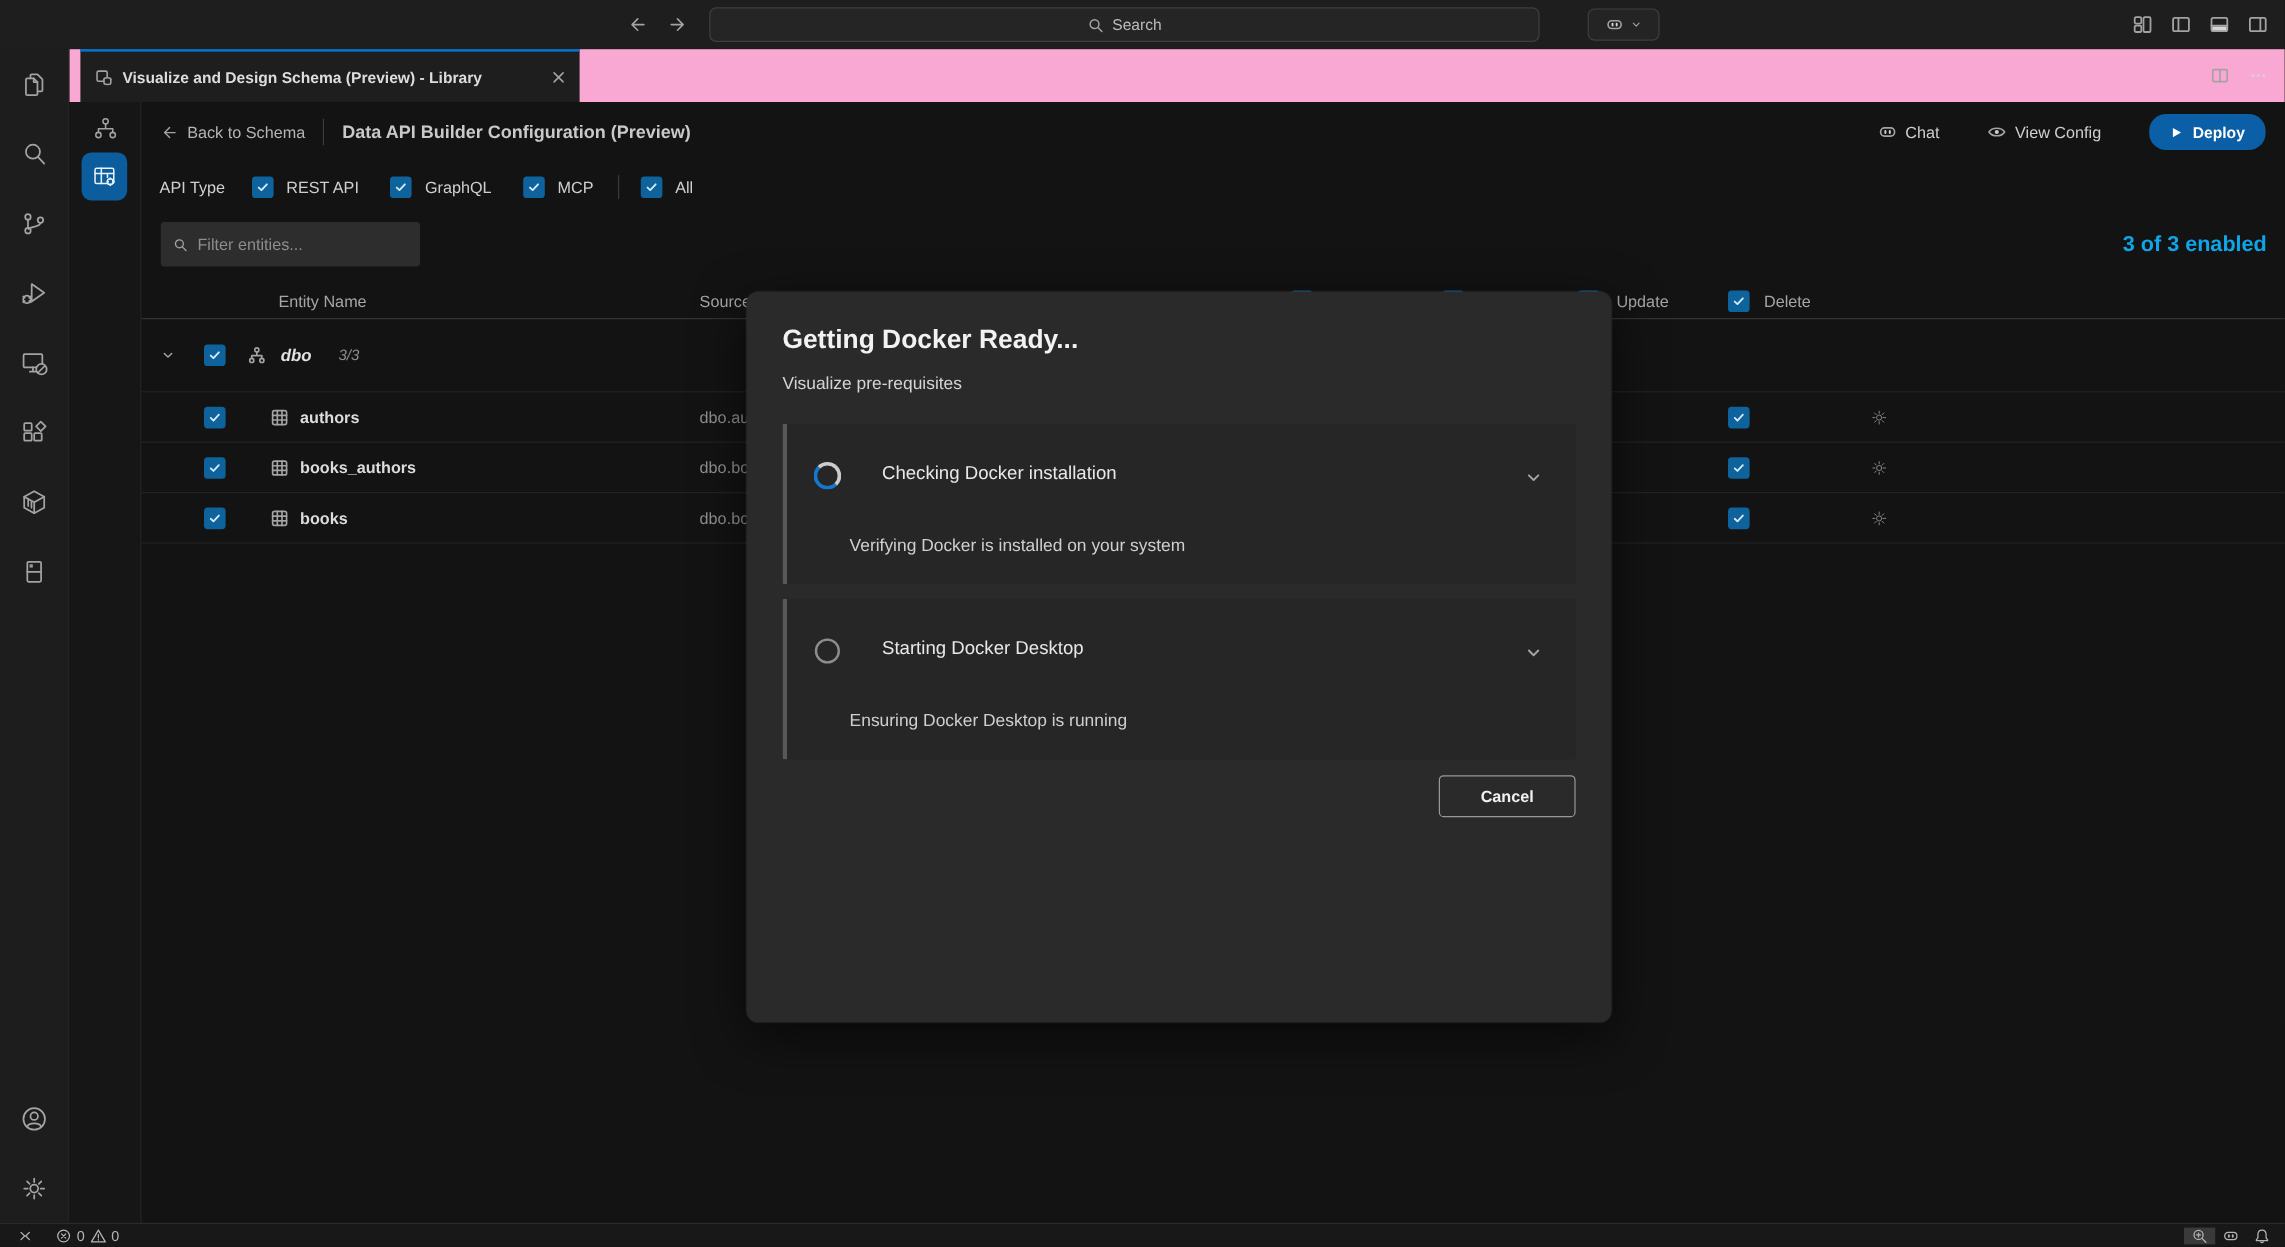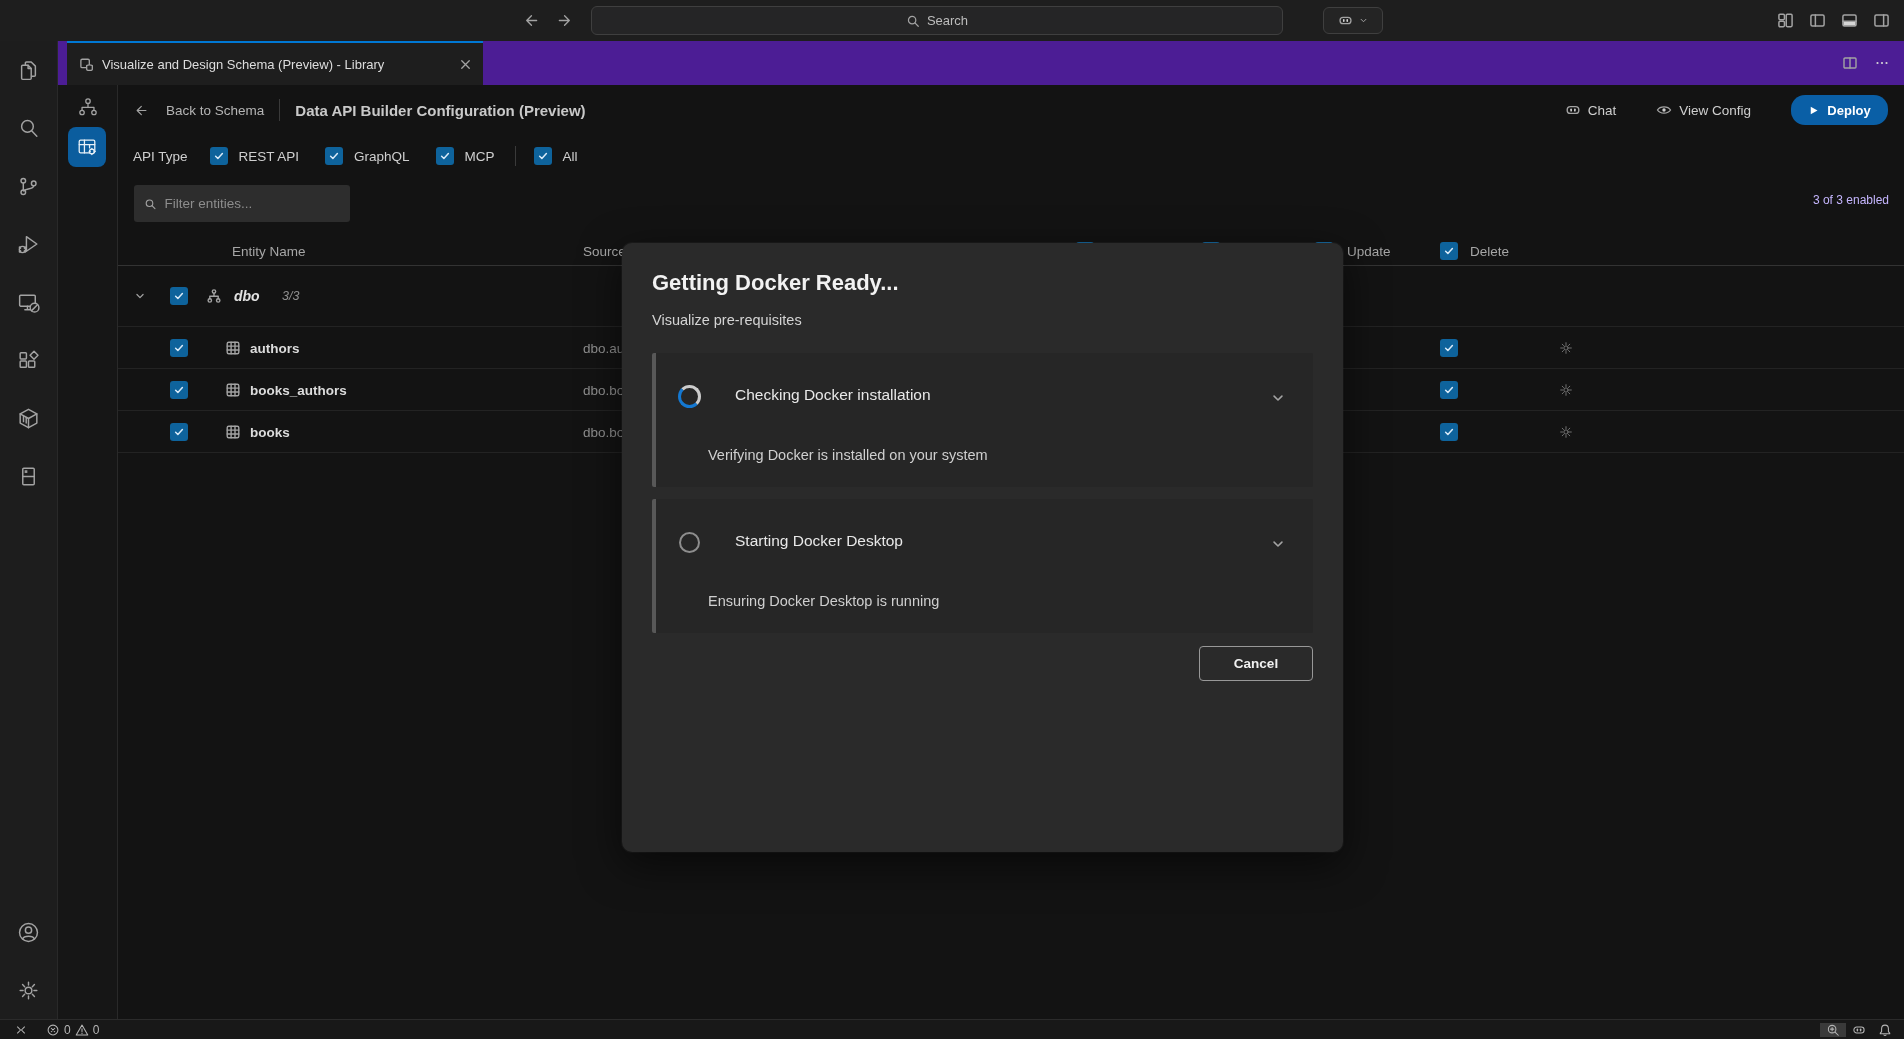--- a/index.html
+++ b/index.html
@@ -24,40 +24,40 @@
 
   
   .activitybar { position:absolute; left:0; top:41px; width:58px; height:978px; background:#1d1d1d;
     border-right:1px solid #292929; display:flex; flex-direction:column; align-items:center; }
   .ab-item { width:58px; height:58px; display:flex; align-items:center; justify-content:center; color:#999; }
   .ab-item svg { width:25px; height:25px; }
   .ab-spacer { flex:1; }
 
   
   .editor { position:absolute; left:58px; top:41px; width:1846px; height:978px; background:#131313; }
-  .tabbar { position:absolute; left:0; top:0; width:100%; height:44px; background:#4c1d95; }
+  .tabbar { position:absolute; left:0; top:0; width:100%; height:44px; background:#f9a8d4;font-weight:bold; }
   .tab { position:absolute; left:9px; top:0; width:416px; height:44px; background:#1e1e1e;
     border-top:2px solid #0078d4; display:flex; align-items:center; padding:0 10px 0 12px; gap:8px; }
   .tab-title { font-size:13px; color:#dddddd; flex:1; white-space:nowrap; overflow:hidden; }
   .tab svg { width:15px; height:15px; }
   .tab-actions { position:absolute; right:14px; top:0; height:44px; display:flex; align-items:center; gap:16px; }
   .tab-actions svg { width:16px; height:16px; }
 
   
   .webview { position:absolute; left:0; top:44px; width:100%; height:934px; }
   .minibar { position:absolute; left:0; top:0; width:60px; height:100%; background:#161616; border-right:1px solid #292929; }
   .mini-hier { position:absolute; left:19px; top:11px; width:22px; height:22px; color:#a8a8a8; }
   .mini-active { position:absolute; left:10px; top:42px; width:38px; height:40px; background:#0b5d9e; border-radius:8px;
     display:flex; align-items:center; justify-content:center; }
   .mini-active svg { width:22px; height:22px; stroke:#e8f1f8; }
   .content { position:absolute; left:60px; top:0; right:0; bottom:0; background:#131313; }
 
   
   .page-header { position:absolute; left:0; top:0; right:0; height:50px; display:flex; align-items:center; padding-left:15px; }
-  .back-link { display:flex; align-items:center; gap:18px; color:#b5b5b5; font-size:13.5px; }
+  .back-link { display:flex; align-items:center; gap:8px; color:#b5b5b5; font-size:13.5px; }
   .back-link svg { width:15px; height:15px; }
   .hdr-div { width:1px; height:22px; background:#3a3a3a; margin:0 15px; }
   .page-title { font-size:15px; font-weight:700; color:#c9c9c9; }
   .hdr-right { margin-left:auto; display:flex; align-items:center; gap:40px; padding-right:16px; }
   .hdr-action { display:flex; align-items:center; gap:7px; color:#cfcfcf; font-size:13.5px; }
   .hdr-action svg { width:16px; height:16px; }
   .deploy-btn { width:97px; height:30px; background:#0a5fa6; border-radius:14px; display:flex; align-items:center;
     justify-content:center; gap:8px; color:#ffffff; font-size:13px; font-weight:600; }
   .deploy-btn svg { width:11px; height:11px; }
 
@@ -69,21 +69,21 @@
   .checkbox svg { width:12px; height:12px; stroke:#d9eaf8; stroke-width:2; }
   .api-div { width:1px; height:20px; background:#3a3a3a; margin:0 18px 0 -6px; }
 
   
   .filter-input { position:absolute; left:16px; top:100px; width:216px; height:37px; background:#2d2d2d; border-radius:3px;
     display:flex; align-items:center; padding:0 10px; gap:8px; }
   .filter-input svg { width:14px; height:14px; }
   .filter-input input { background:transparent; border:none; outline:none; color:#cccccc; font-size:13.5px;
     font-family:inherit; width:100%; }
   .filter-input input::placeholder { color:#8d8d8d; }
-  .enabled-summary { position:absolute; right:15px; top:108px; font-size:12px; color:#c4b5fd; }
+  .enabled-summary { position:absolute; right:15px; top:108px; font-size:18px; color:#0ea5e9;font-weight:bold; }
 
   
   .etable { position:absolute; left:0; top:151px; right:0; }
   .t-row { position:relative; width:100%; }
   .t-head { height:30px; border-bottom:1px solid #333333; font-size:13.5px; color:#a6a6a6; }
   .t-group { height:61px; border-bottom:1px solid #232323;font-style:italic; }
   .t-entity { height:42px; border-bottom:1px solid #232323; }
   .cell { position:absolute; top:50%; transform:translateY(-50%); white-space:nowrap; }
   .ent-name { font-size:13.5px; font-weight:700; color:#dcdcdc; }
   .src { font-size:13.5px; color:#8f8f8f; }

